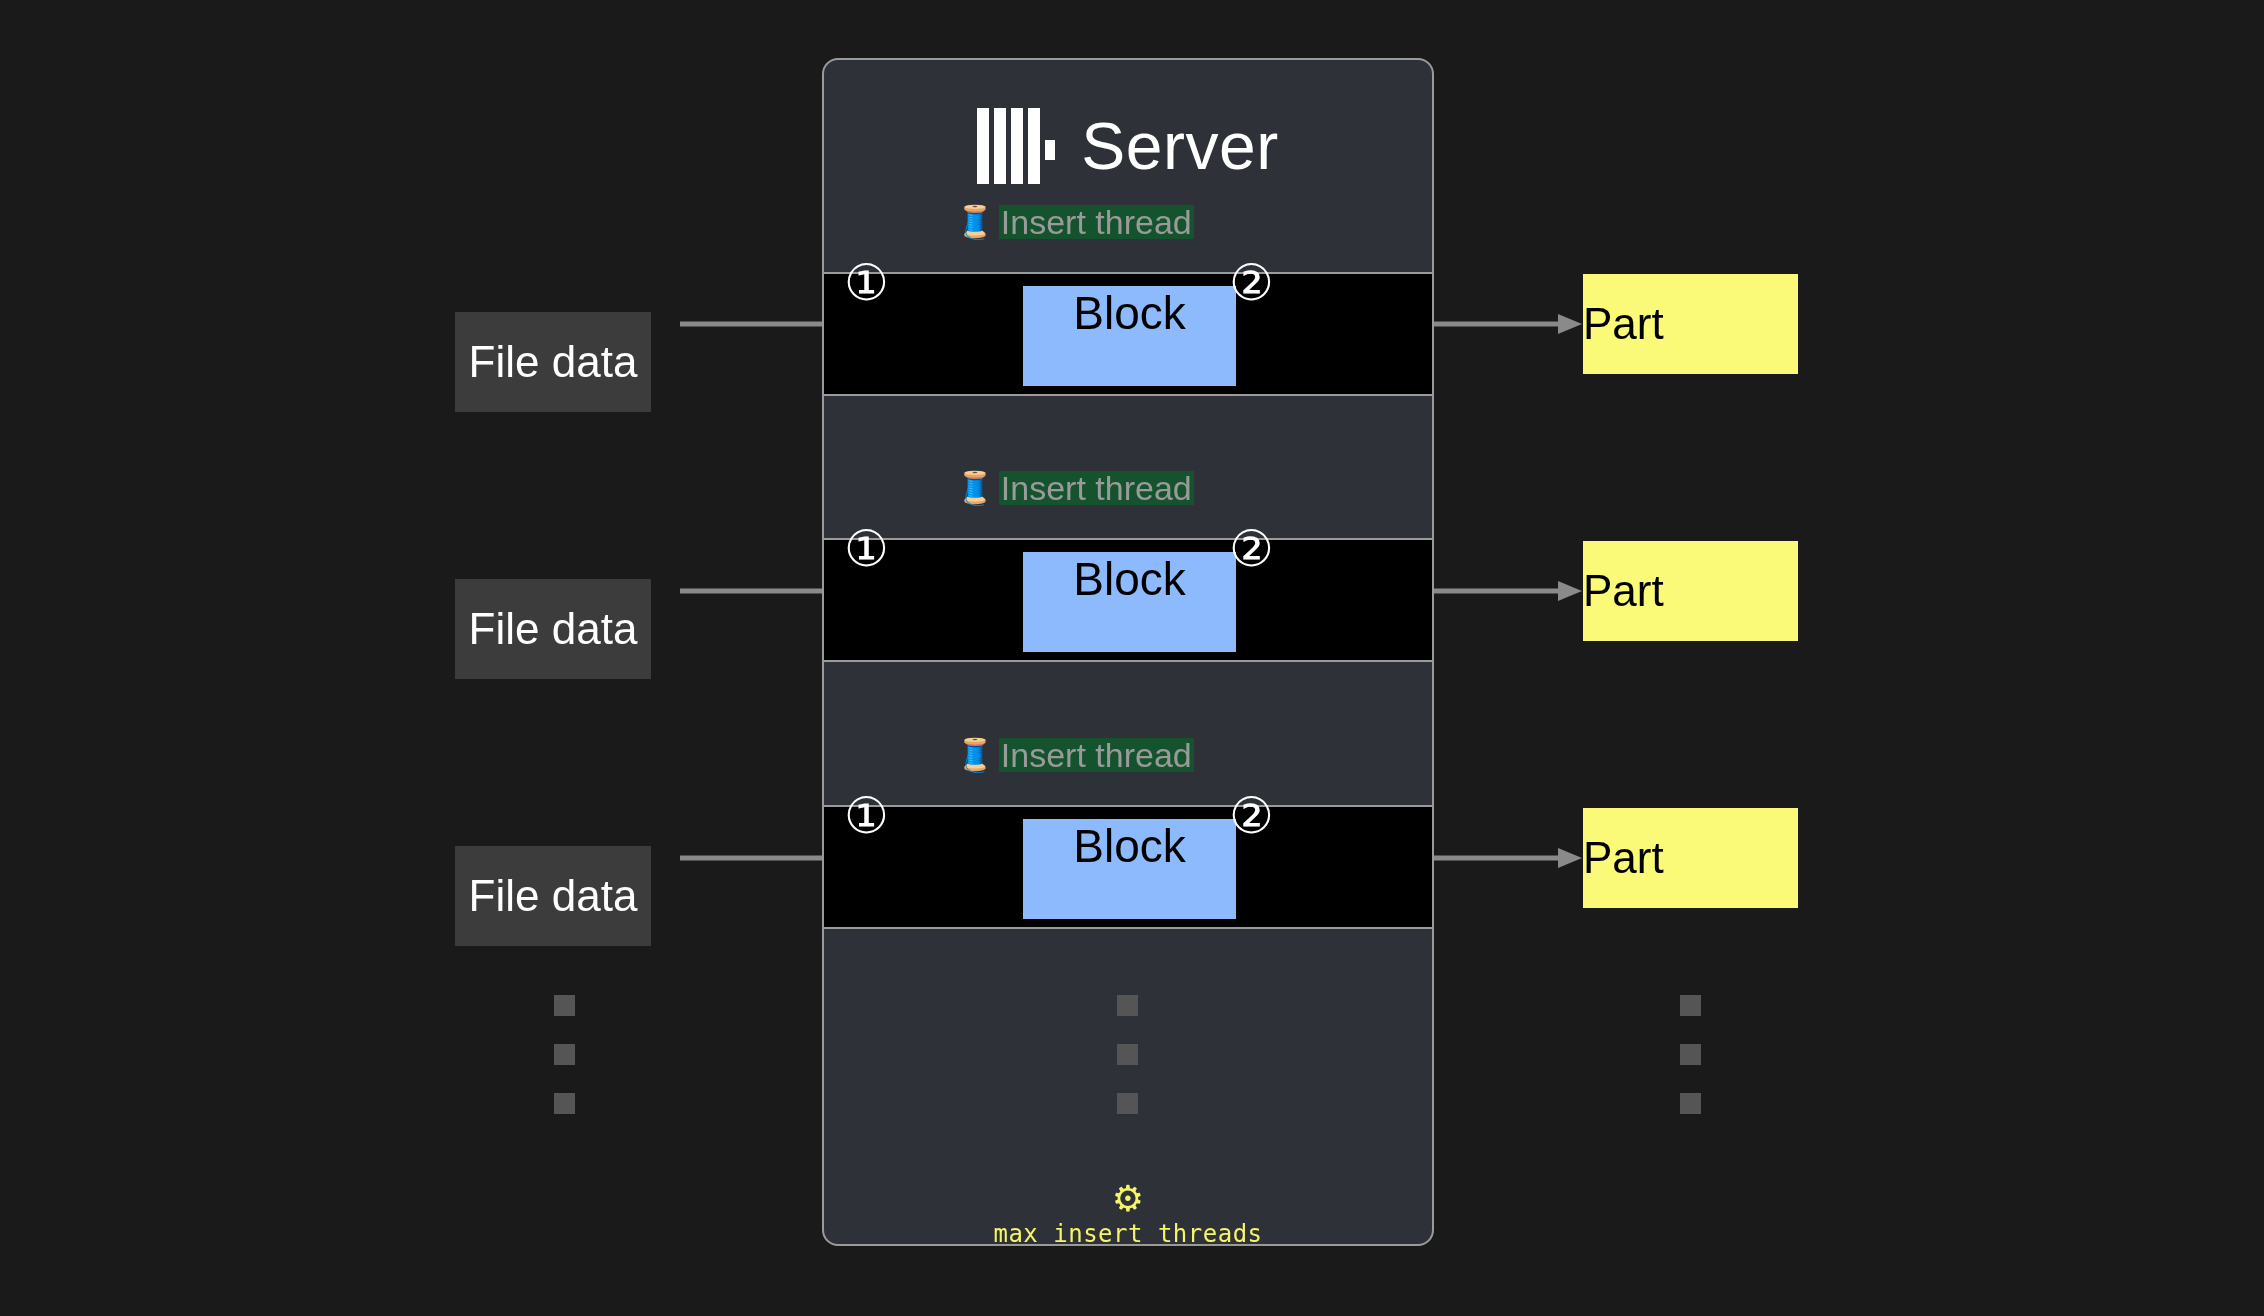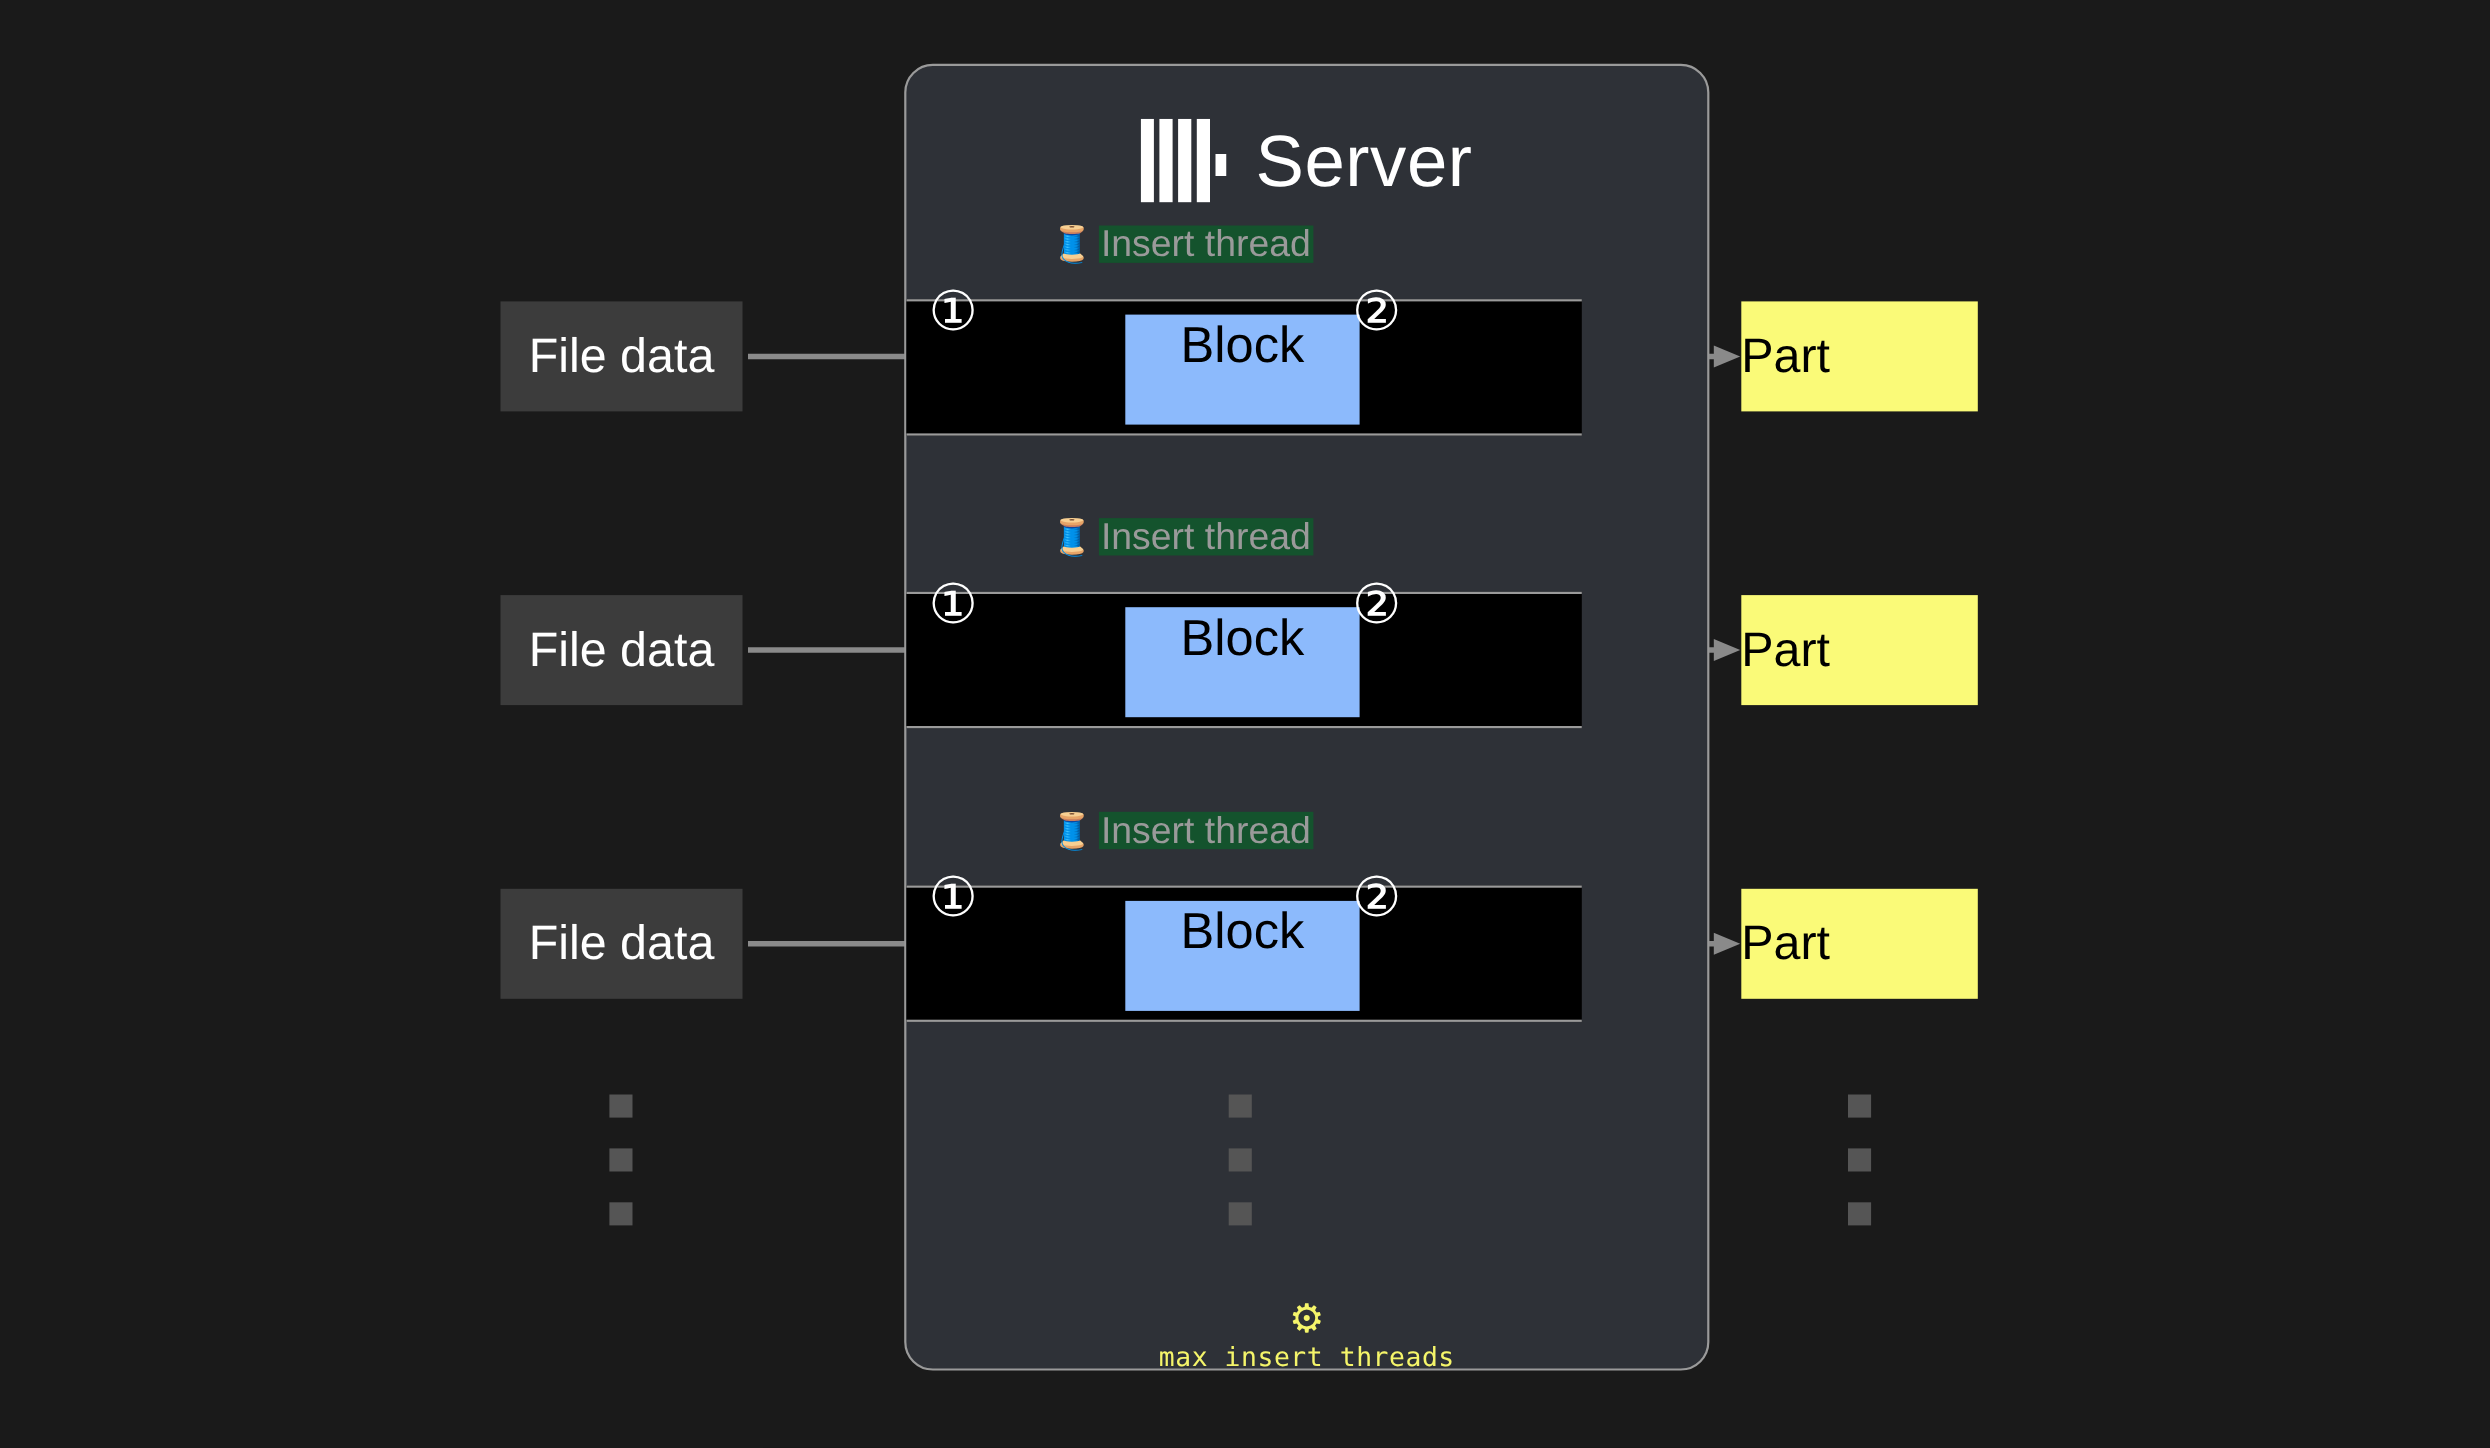--- a/index.html
+++ b/index.html
@@ -14,25 +14,25 @@
     overflow: hidden;
     font-family: "Liberation Sans", sans-serif;
     -webkit-font-smoothing: antialiased;
   }
 
   
   .server-card {
     position: absolute;
     left: 822px;
     top: 58px;
-    width: 732px;
+    width: 612px;
     height: 1188px;
     background: #2e3137;
     border: 2px solid #9a9a9a;
-    border-radius: 26px;
+    border-radius: 16px;
     box-sizing: border-box;
     overflow: hidden;
   }
   .server-header {
     position: absolute;
     left: 0;
     top: 0;
     width: 100%;
     height: 172px;
     display: flex;
@@ -109,28 +109,29 @@
     background: #14532d;
     padding: 0 2px;
   }
   .tl-1 { left: 955px; top: 205px; }
   .tl-2 { left: 955px; top: 471px; }
   .tl-3 { left: 955px; top: 738px; }
 
   
   .file-box {
     position: absolute;
-    width: 220px;
+    width: 196px;
     height: 100px;
     background: #3c3c3c;
     display: flex;
     align-items: center;
     justify-content: center;
     font-size: 44px;
     color: #ffffff;
+    margin-top: 38px;
   }
   .part-box {
     position: absolute;
     width: 215px;
     height: 100px;
     background: #fafa78;
     display: flex;
     align-items: center;
     justify-content: flex-start;
     font-size: 44px;

